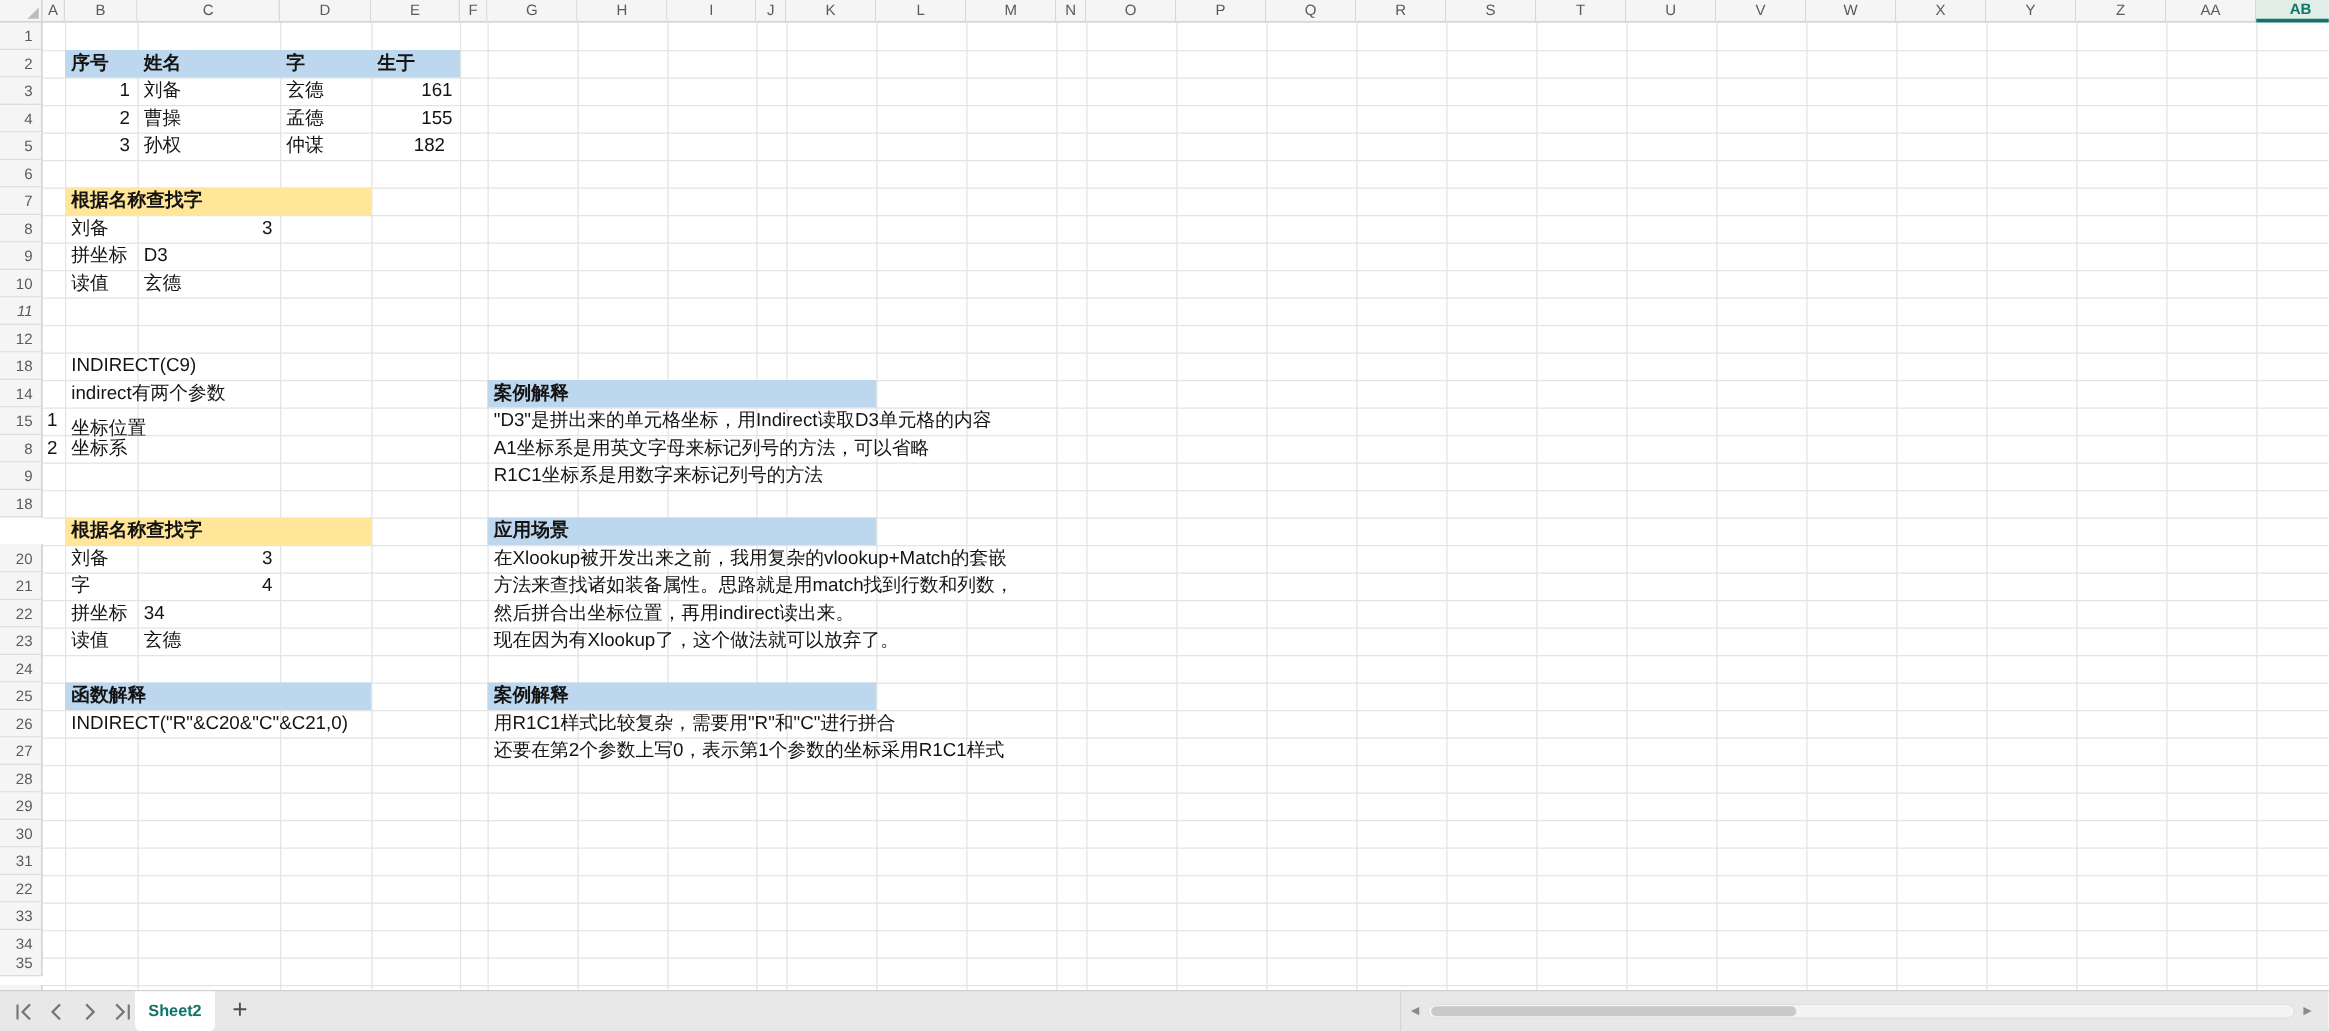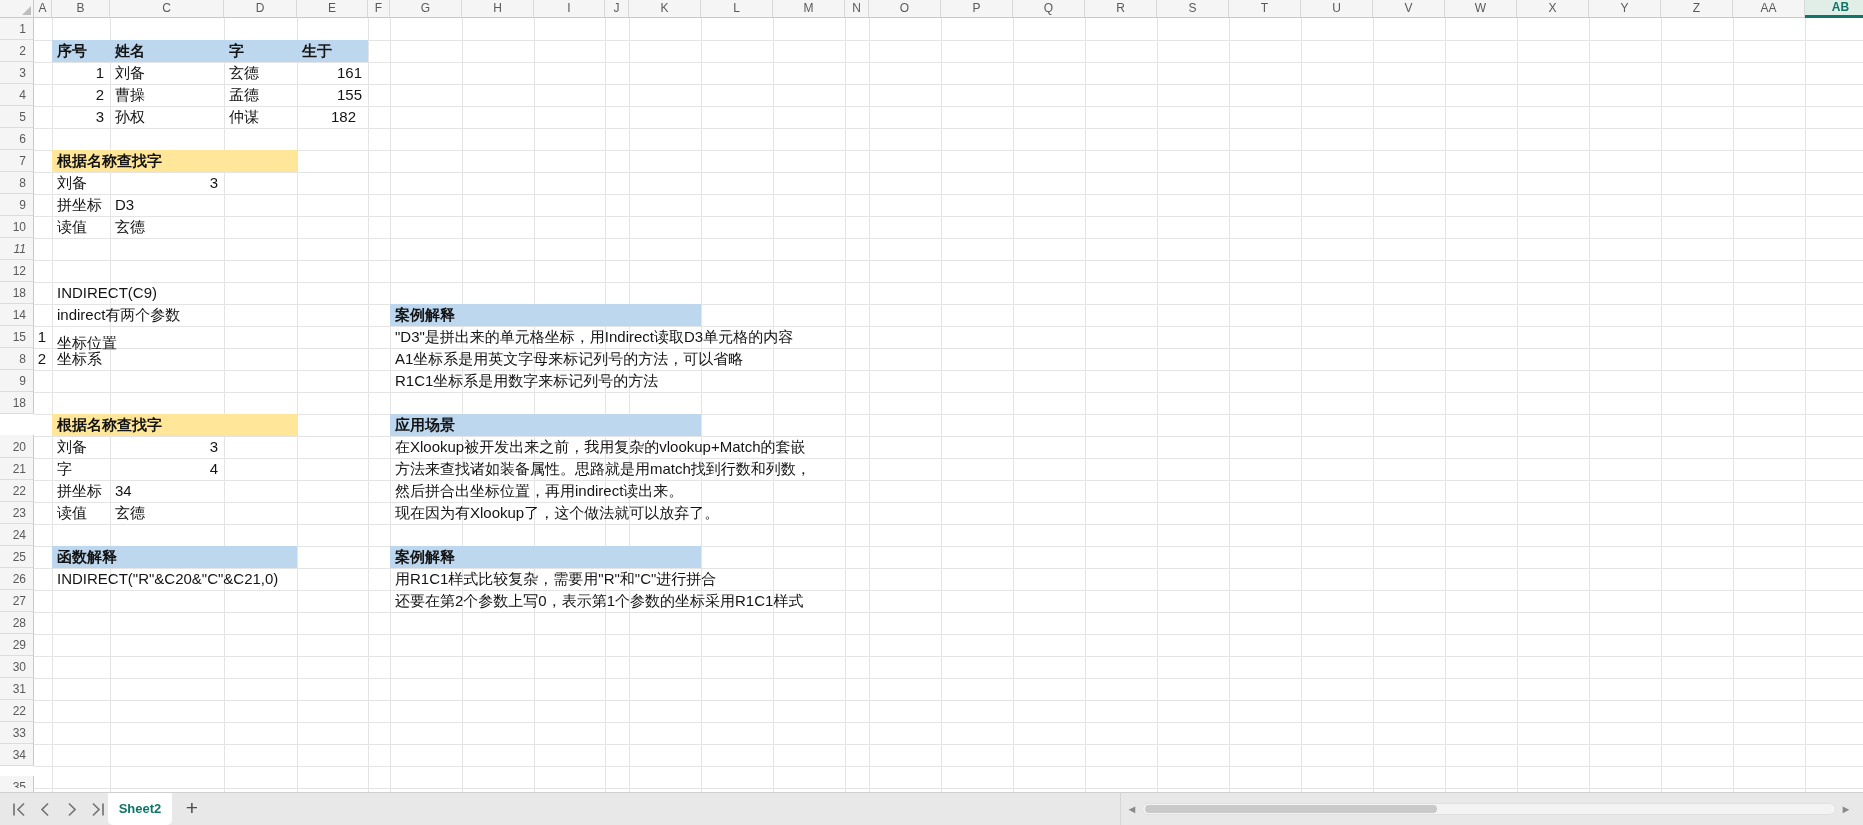--- a/index.html
+++ b/index.html
@@ -114,21 +114,21 @@
       <div class="rh" style="top: 546px; height: 22px; line-height: 22px;">25</div>
       <div class="rh" style="top: 568px; height: 22px; line-height: 22px;">26</div>
       <div class="rh" style="top: 590px; height: 22px; line-height: 22px;">27</div>
       <div class="rh" style="top: 612px; height: 22px; line-height: 22px;">28</div>
       <div class="rh" style="top: 634px; height: 22px; line-height: 22px;">29</div>
       <div class="rh" style="top: 656px; height: 22px; line-height: 22px;">30</div>
       <div class="rh" style="top: 678px; height: 22px; line-height: 22px;">31</div>
       <div class="rh" style="top: 700px; height: 22px; line-height: 22px;">22</div>
       <div class="rh" style="top: 722px; height: 22px; line-height: 22px;">33</div>
       <div class="rh" style="top: 744px; height: 22px; line-height: 22px;">34</div>
-      <div class="rh" style="top: 776px; height: 22px; line-height: 22px;">35</div>
+      <div class="rh" style="top: 759px; height: 22px; line-height: 22px;">35</div>
       <div class="rh" style="top: 788px; height: 22px; line-height: 22px;">36</div>
     </div>
   <div id="gridBody">
       <div class="vline" style="left: 52px; top: 18px; height: 774px;"></div>
       <div class="vline" style="left: 110px; top: 18px; height: 774px;"></div>
       <div class="vline" style="left: 224px; top: 18px; height: 774px;"></div>
       <div class="vline" style="left: 297px; top: 18px; height: 774px;"></div>
       <div class="vline" style="left: 368px; top: 18px; height: 774px;"></div>
       <div class="vline" style="left: 390px; top: 18px; height: 774px;"></div>
       <div class="vline" style="left: 462px; top: 18px; height: 774px;"></div>

